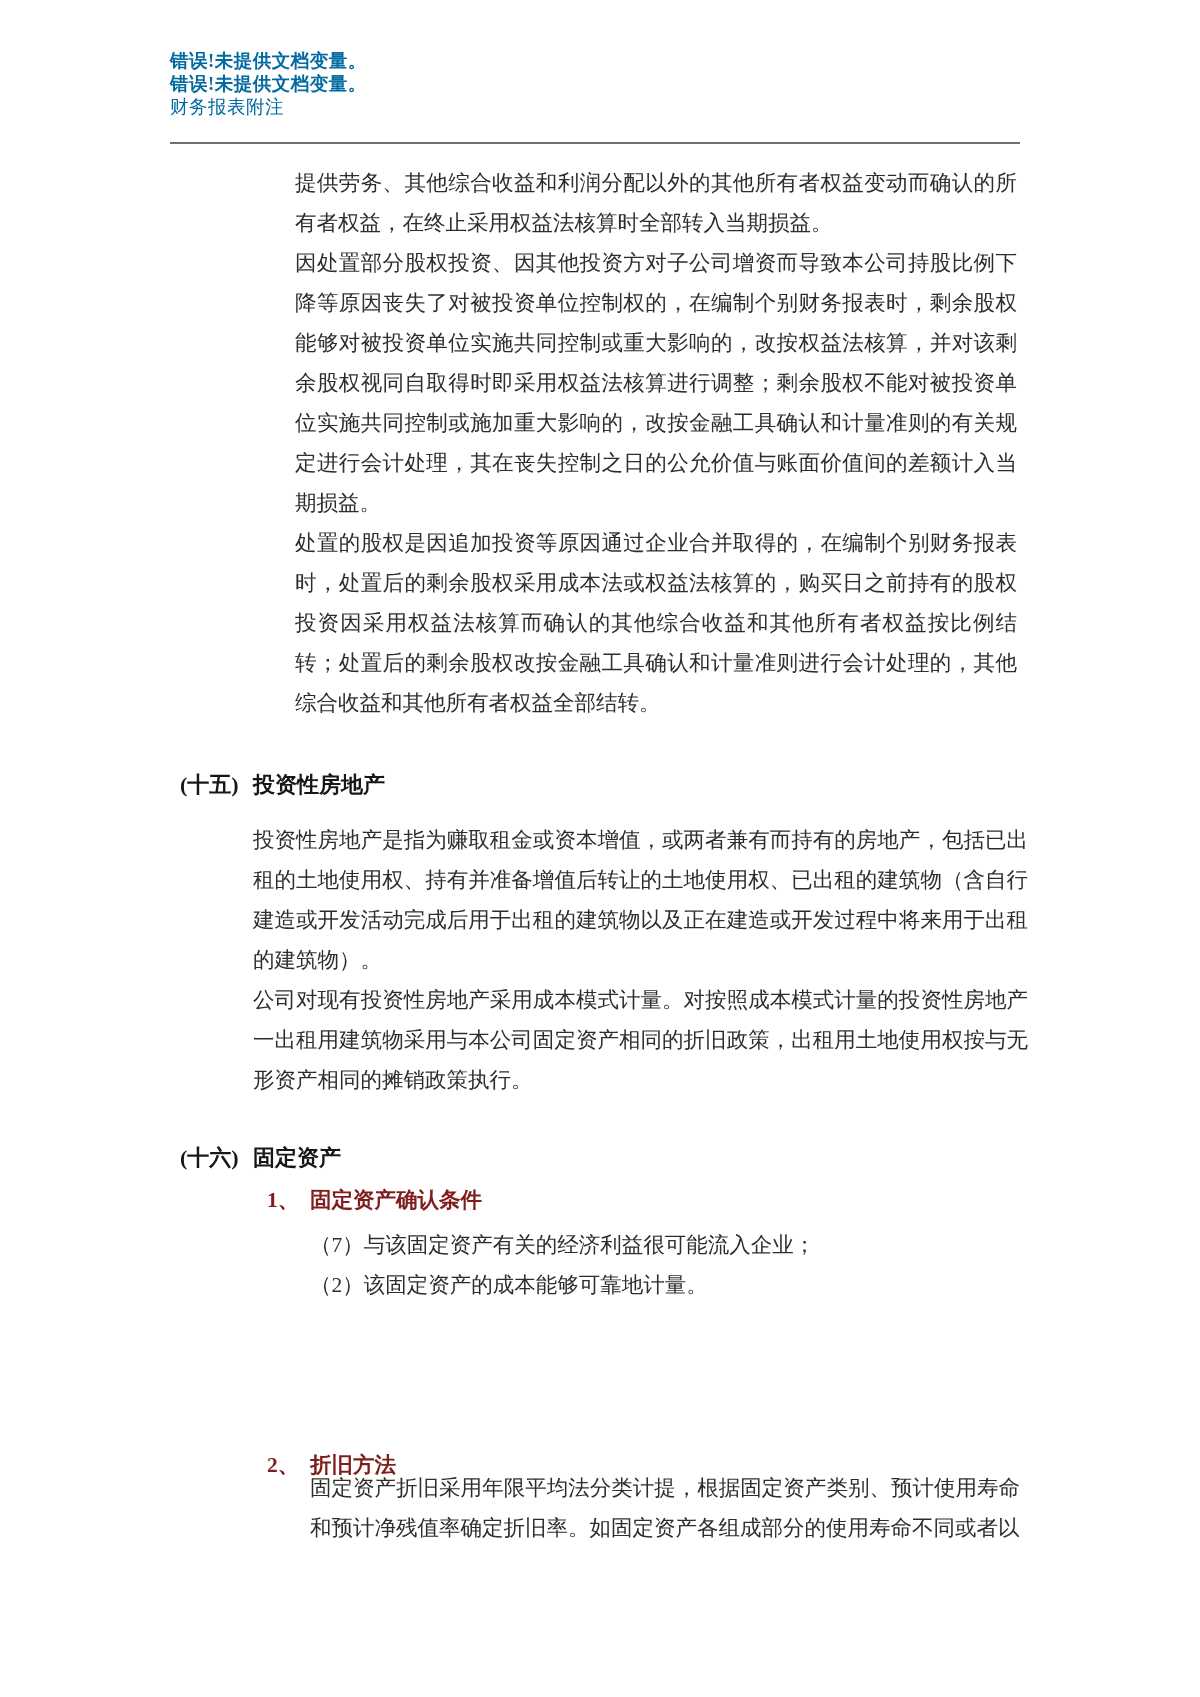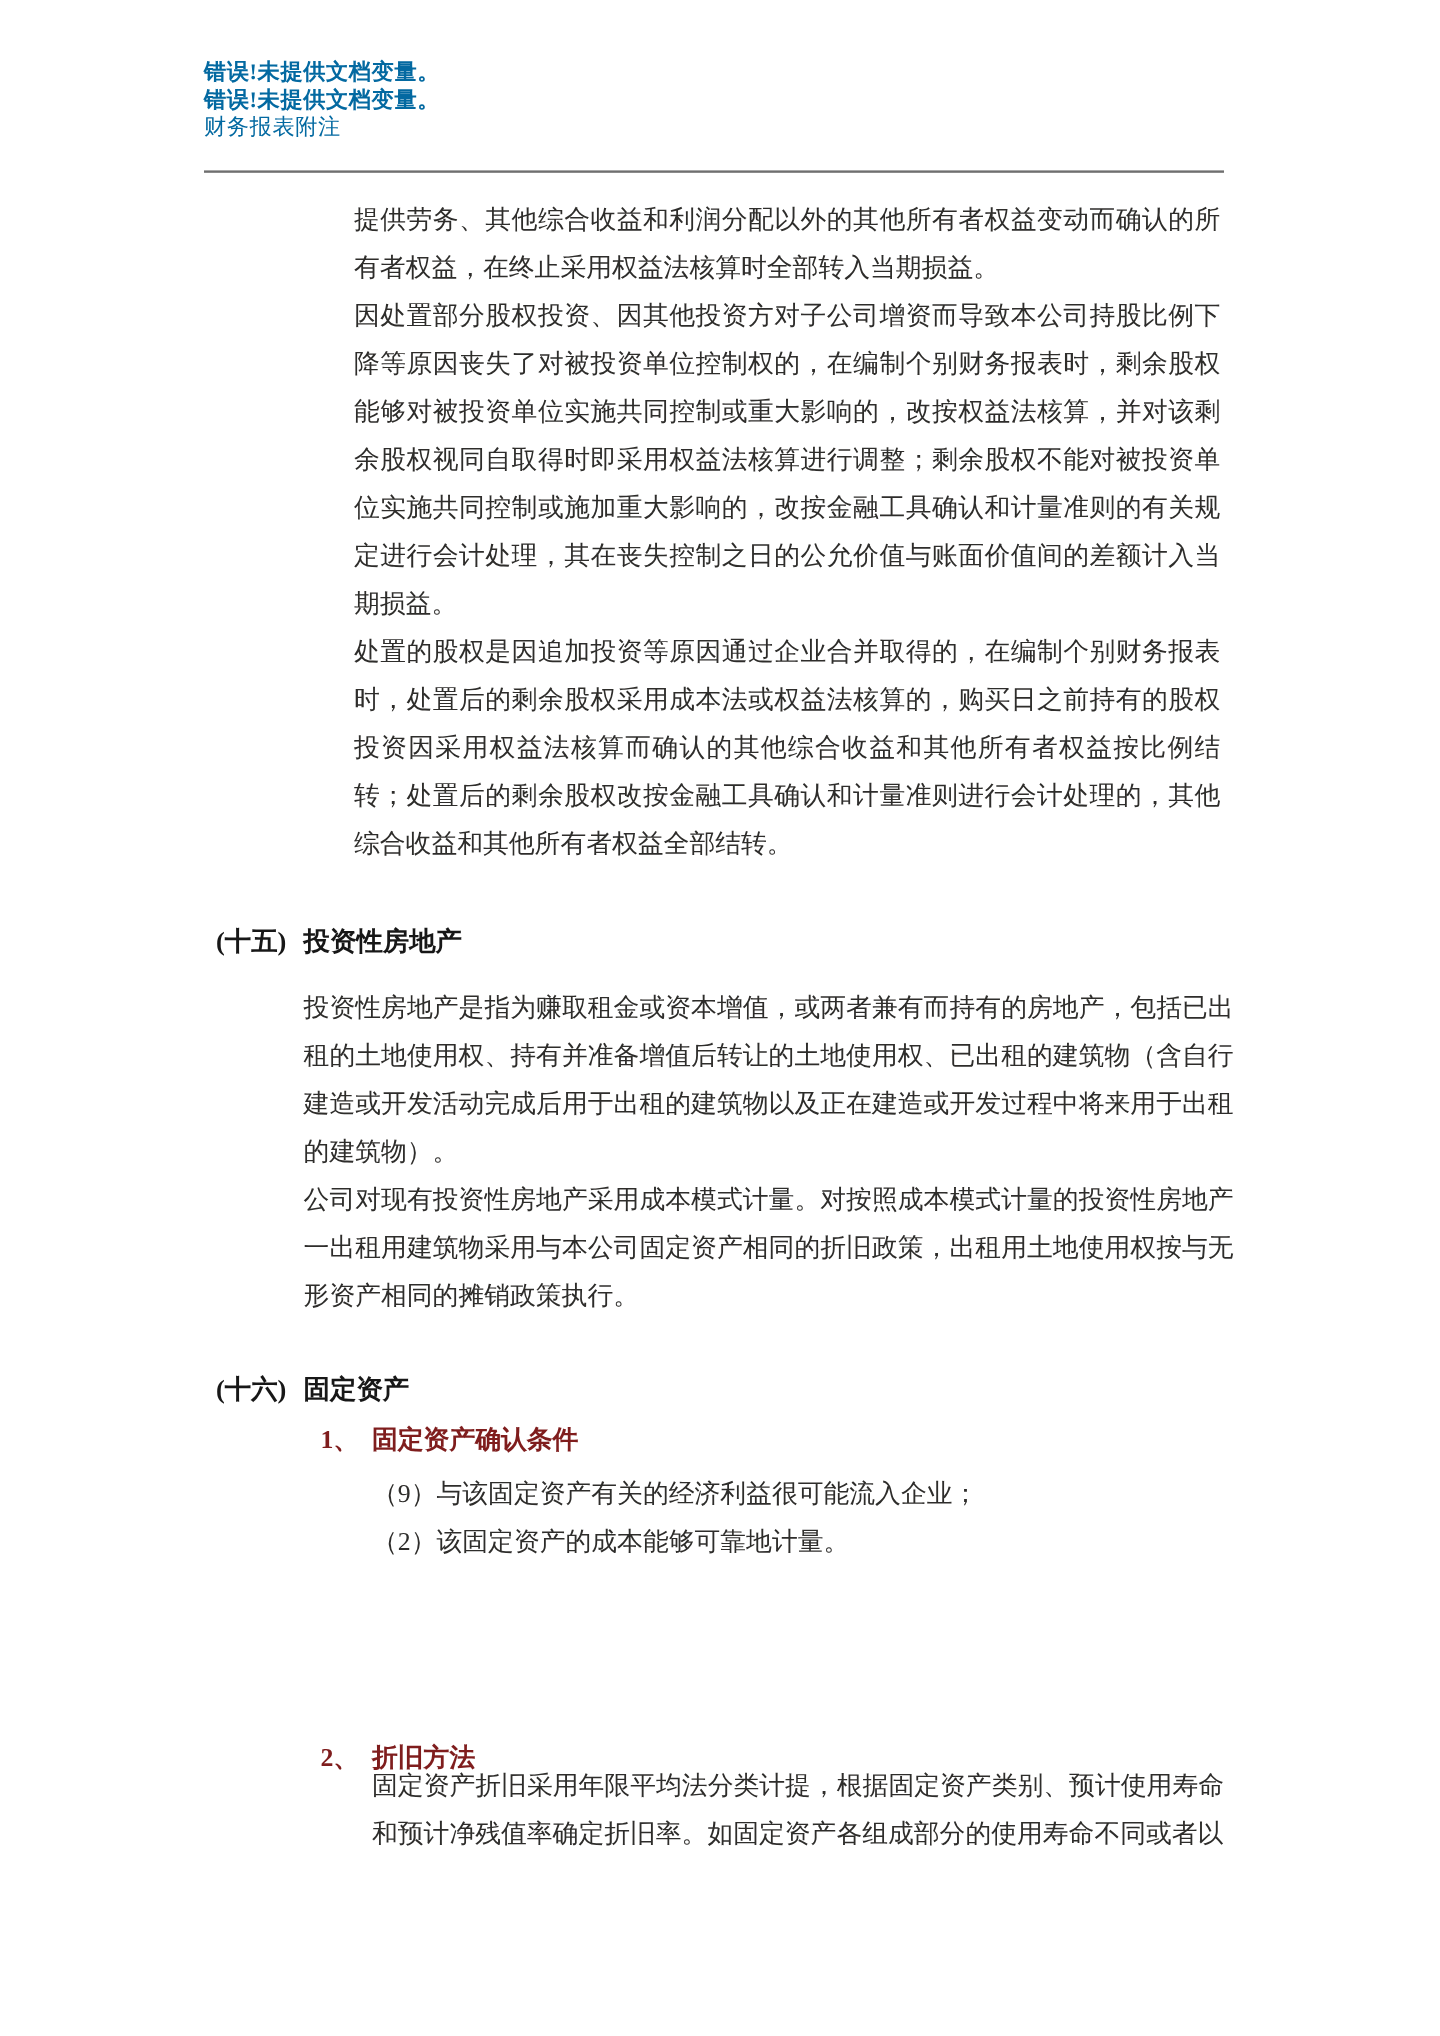--- a/index.html
+++ b/index.html
@@ -84,21 +84,21 @@
   </div>
 
   <div class="sec-heading" style="top:1143px;">
     <span class="sec-label">(十六)</span><span>固定资产</span>
   </div>
 
   <div class="sub-heading" style="top:1185px;">
     <span class="sub-num">1、</span><span>固定资产确认条件</span>
   </div>
   <div class="para col-c" style="top:1225px;">
-    <p class="last-line">（9）与该固定资产有关的经济利益很可能流入企业；</p>
+    <p class="last-line">（7）与该固定资产有关的经济利益很可能流入企业；</p>
     <p class="last-line">（2）该固定资产的成本能够可靠地计量。</p>
   </div>
 
   <div class="sub-heading" style="top:1428px;margin-top:22px;">
     <span class="sub-num">2、</span><span>折旧方法</span>
   </div>
   <div class="para col-c" style="top:1468px;">
     <p>固定资产折旧采用年限平均法分类计提，根据固定资产类别、预计使用寿命和预计净残值率确定折旧率。如固定资产各组成部分的使用寿命不同或者以</p>
   </div>
 

